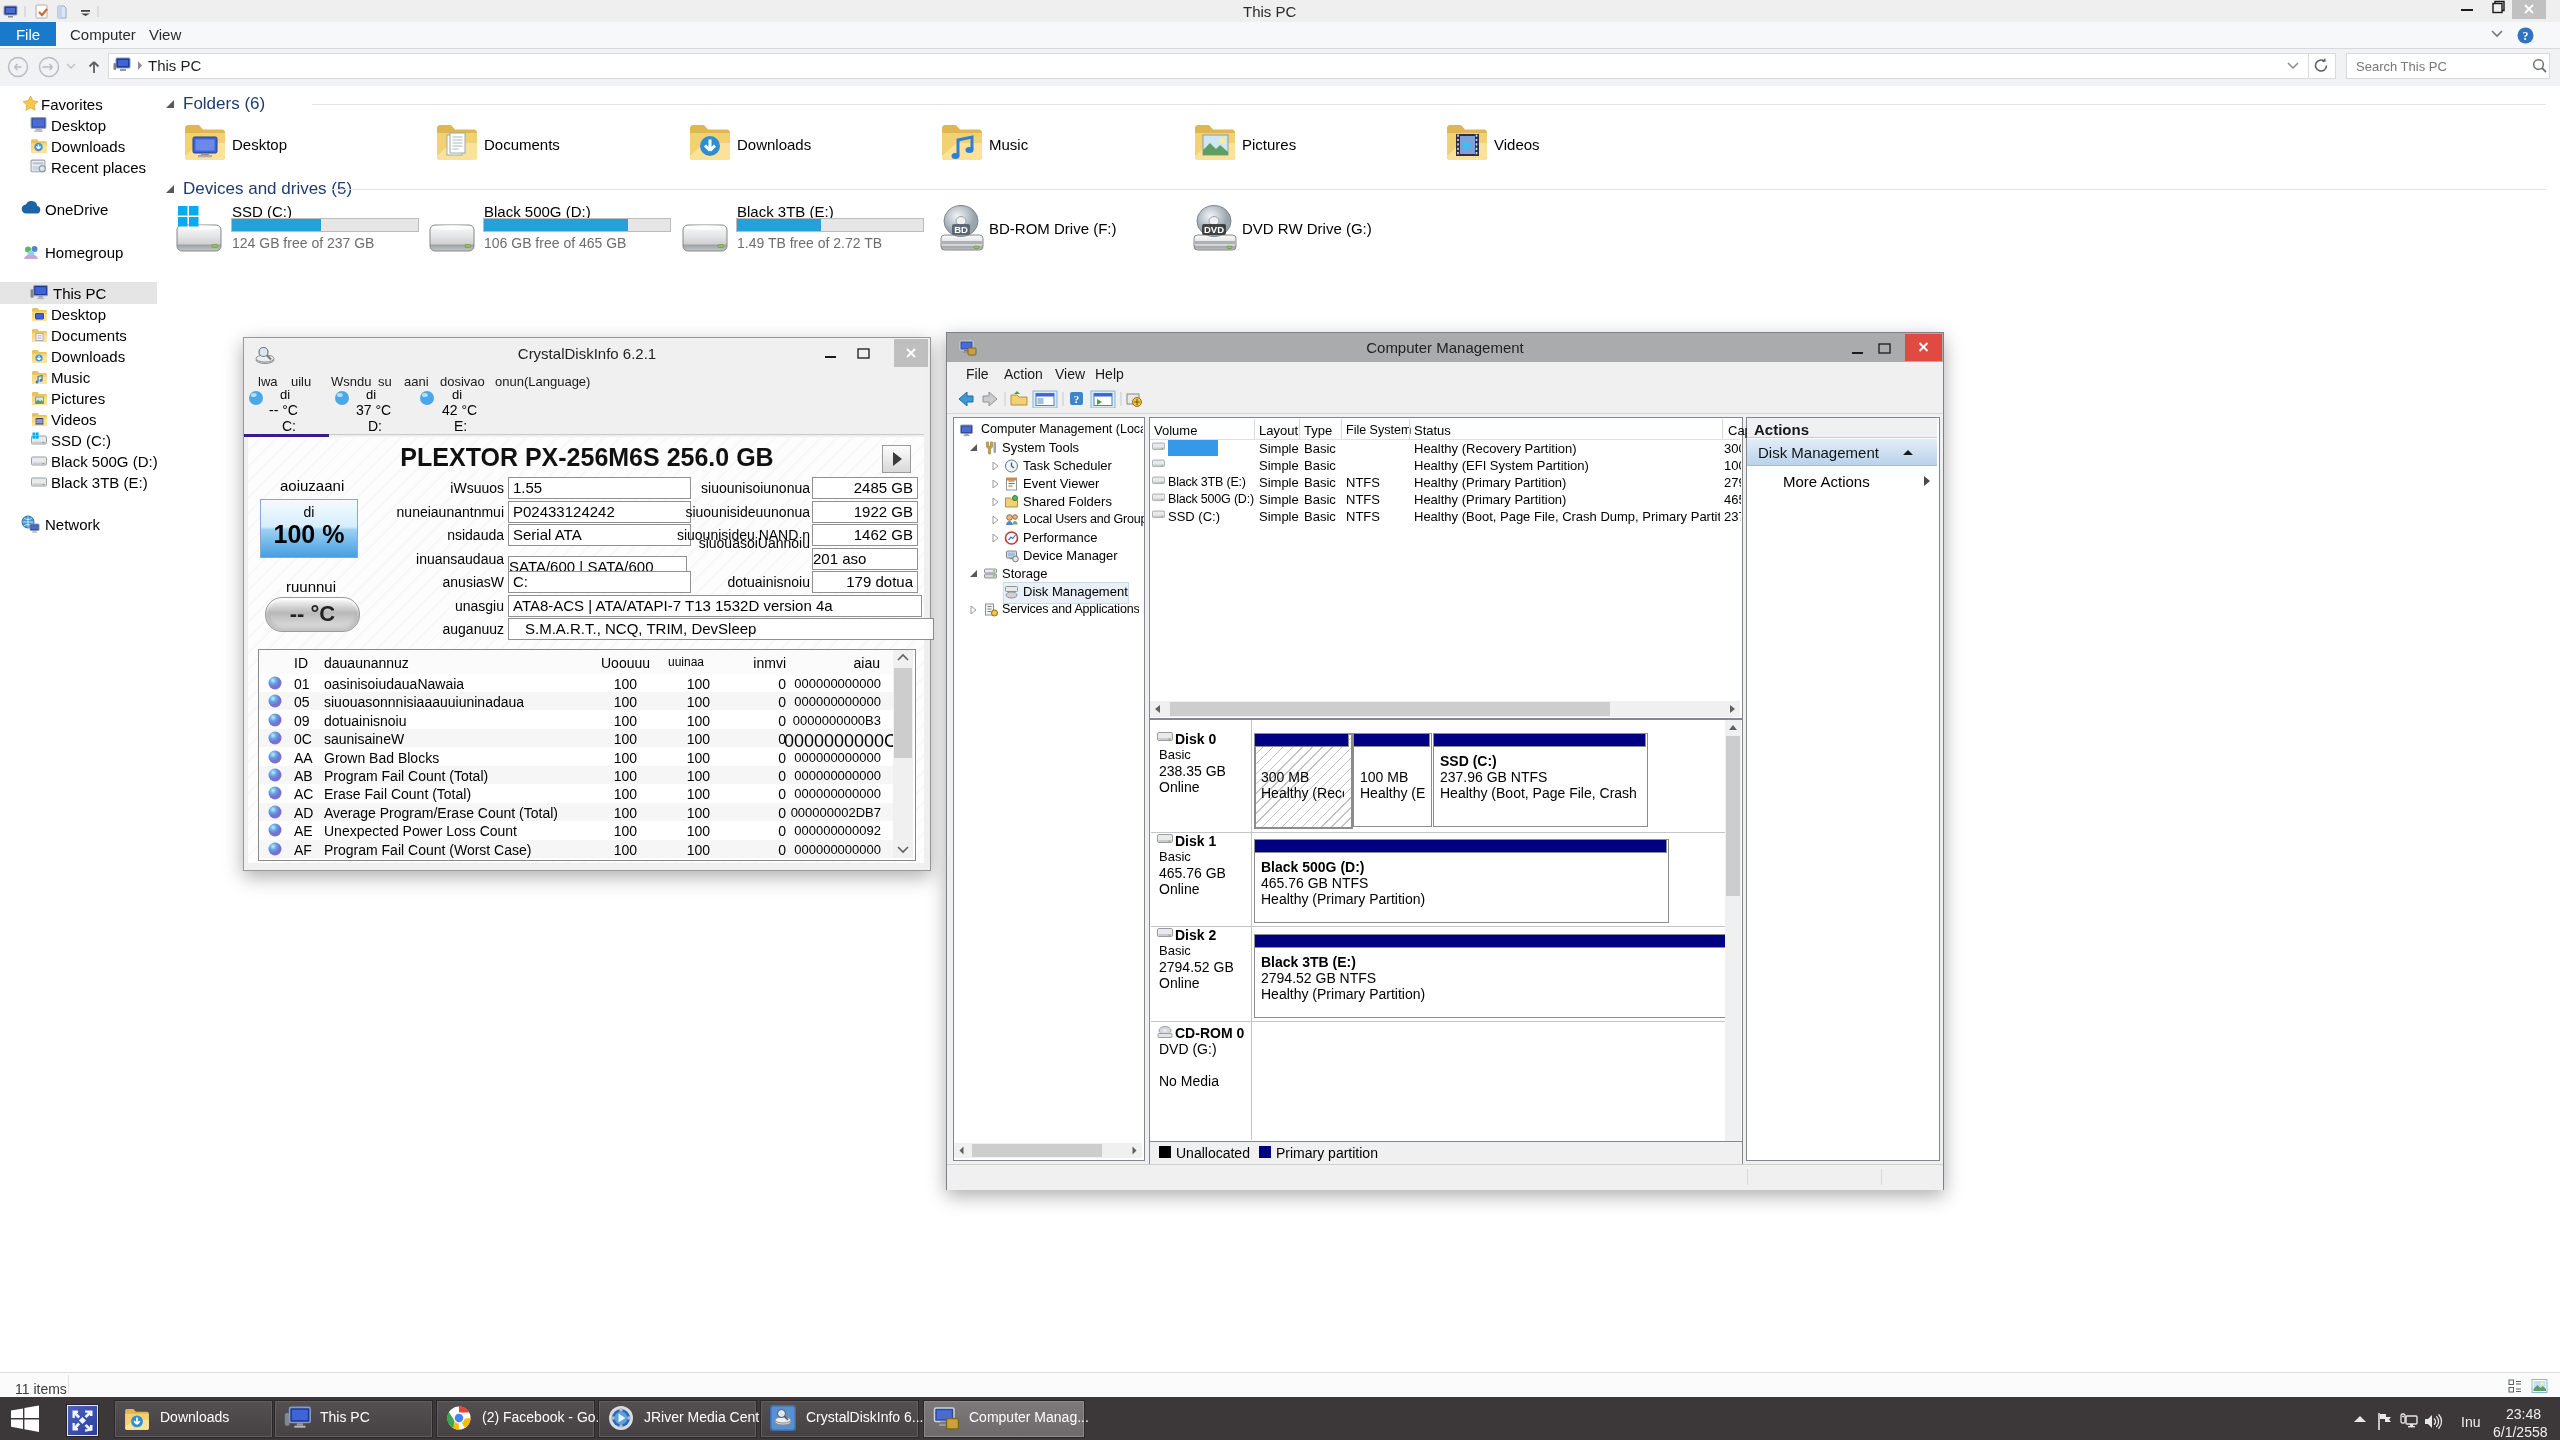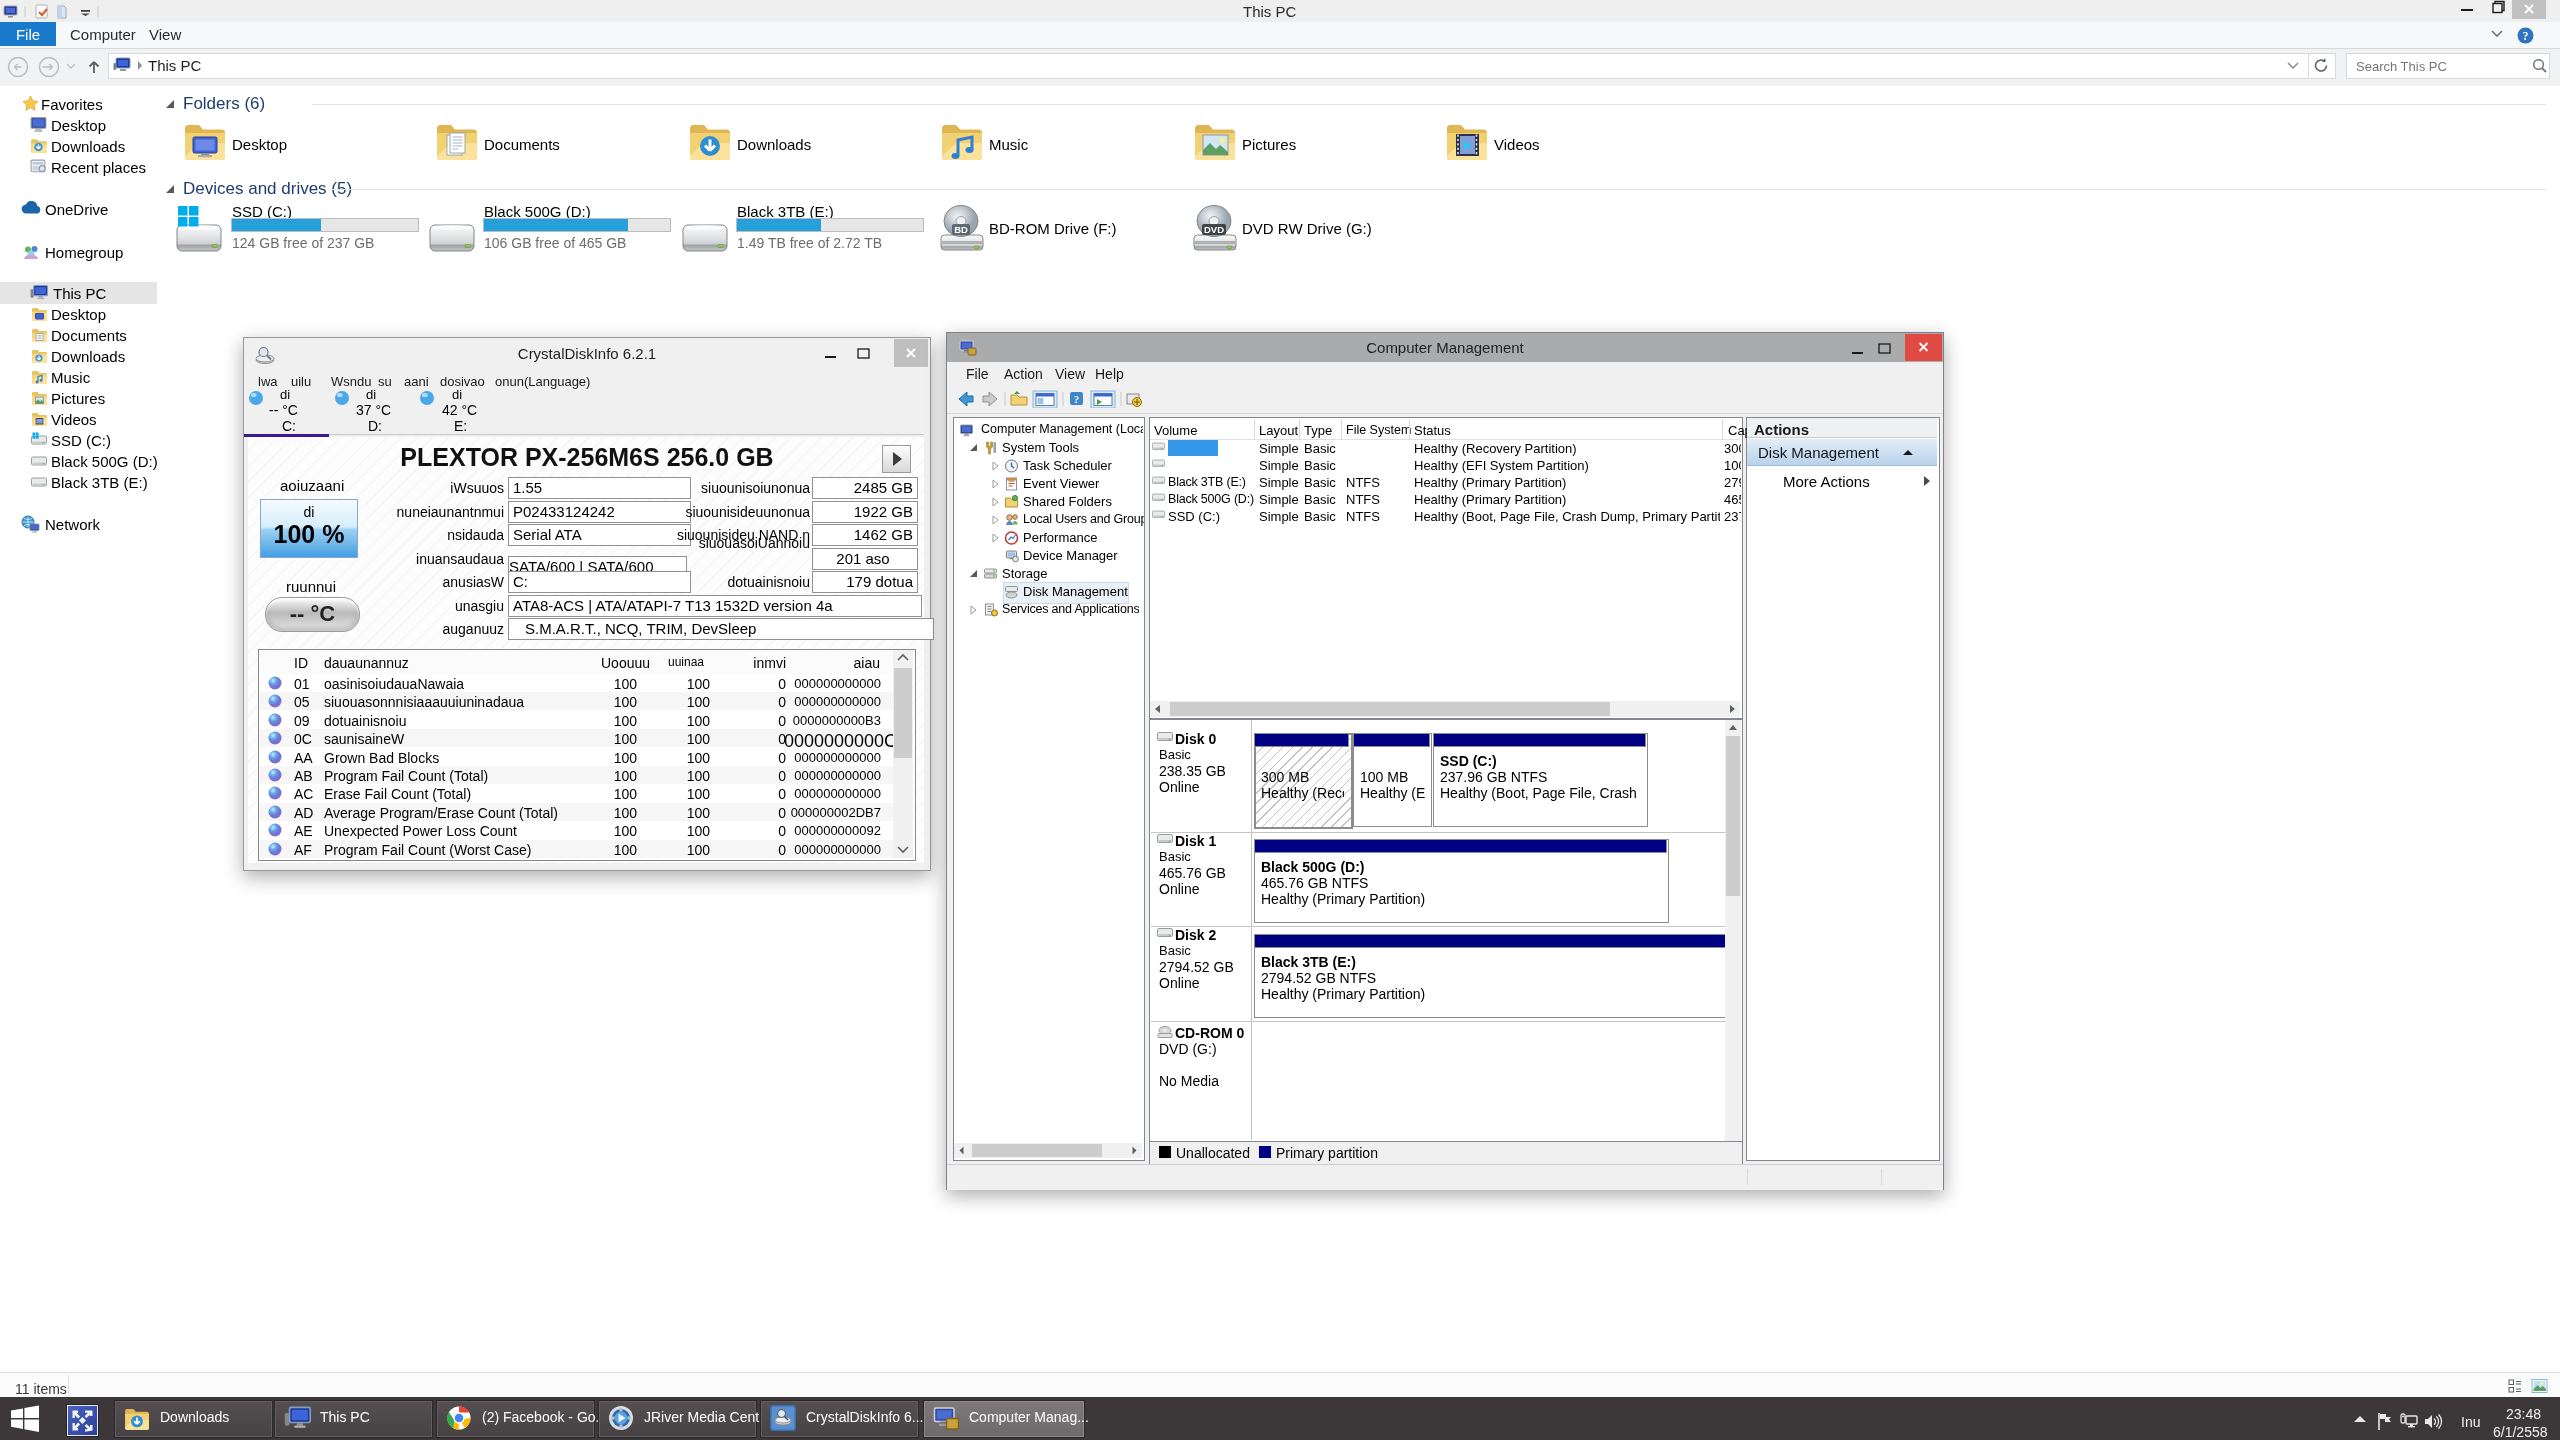--- a/index.html
+++ b/index.html
@@ -495,21 +495,21 @@
     <div class="fld" style="left:264px;top:257px;width:408px;height:20px;line-height:20px;padding-left:4px">ATA8-ACS | ATA/ATAPI-7 T13 1532D version 4a</div>
  <div class="a nosel" style="right:426px;top:283px;font-size:14px">auganuuz</div>
     <div class="fld" style="left:264px;top:280px;width:408px;height:20px;line-height:20px;padding-left:16px">S.M.A.R.T., NCQ, TRIM, DevSleep</div>
  <div class="a nosel" style="right:120px;top:142px;font-size:14px">siuounisoiunonua</div>
     <div class="fld" style="left:568px;top:139px;width:100px;height:20px;line-height:20px;text-align:right;padding-right:4px">2485 GB</div>
  <div class="a nosel" style="right:120px;top:166px;font-size:14px">siuounisideuunonua</div>
     <div class="fld" style="left:568px;top:163px;width:100px;height:20px;line-height:20px;text-align:right;padding-right:4px">1922 GB</div>
  <div class="a nosel" style="right:120px;top:189px;font-size:14px">siuounisideu NAND n</div>
     <div class="fld" style="left:568px;top:186px;width:100px;height:20px;line-height:20px;text-align:right;padding-right:4px">1462 GB</div>
  <div class="a nosel" style="right:120px;top:197px;font-size:14px">siuouasoiUannoiu</div>
-    <div class="fld" style="left:568px;top:210px;width:100px;height:20px;line-height:20px;text-align:center;padding-right:4px">201 aso</div>
+    <div class="fld" style="left:568px;top:210px;width:100px;height:20px;line-height:20px;text-align:left;padding-right:4px">201 aso</div>
  <div class="a nosel" style="right:120px;top:236px;font-size:14px">dotuainisnoiu</div>
     <div class="fld" style="left:568px;top:233px;width:100px;height:20px;line-height:20px;text-align:right;padding-right:4px">179 dotua</div>
 
  <div class="a" style="left:14px;top:311px;width:656px;height:210px;background:#fff;border:1px solid #8a8a8a"></div>
  <div class="a" style="left:15px;top:312px;width:634px;height:24px;background:#fbfbfb;border-bottom:1px solid #d5d5d5"></div>
  <div class="a nosel" style="left:50px;top:317px;font-size:14px">ID</div>
  <div class="a nosel" style="left:80px;top:317px;font-size:14px">dauaunannuz</div>
  <div class="a nosel" style="left:357px;top:317px;width:36px;text-align:right;font-size:14px">Uoouuu</div>
  <div class="a nosel" style="left:424px;top:317px;width:42px;font-size:12px">uuinaa</div>
  <div class="a nosel" style="left:500px;top:317px;width:42px;text-align:right;font-size:14px">inmvi</div>

